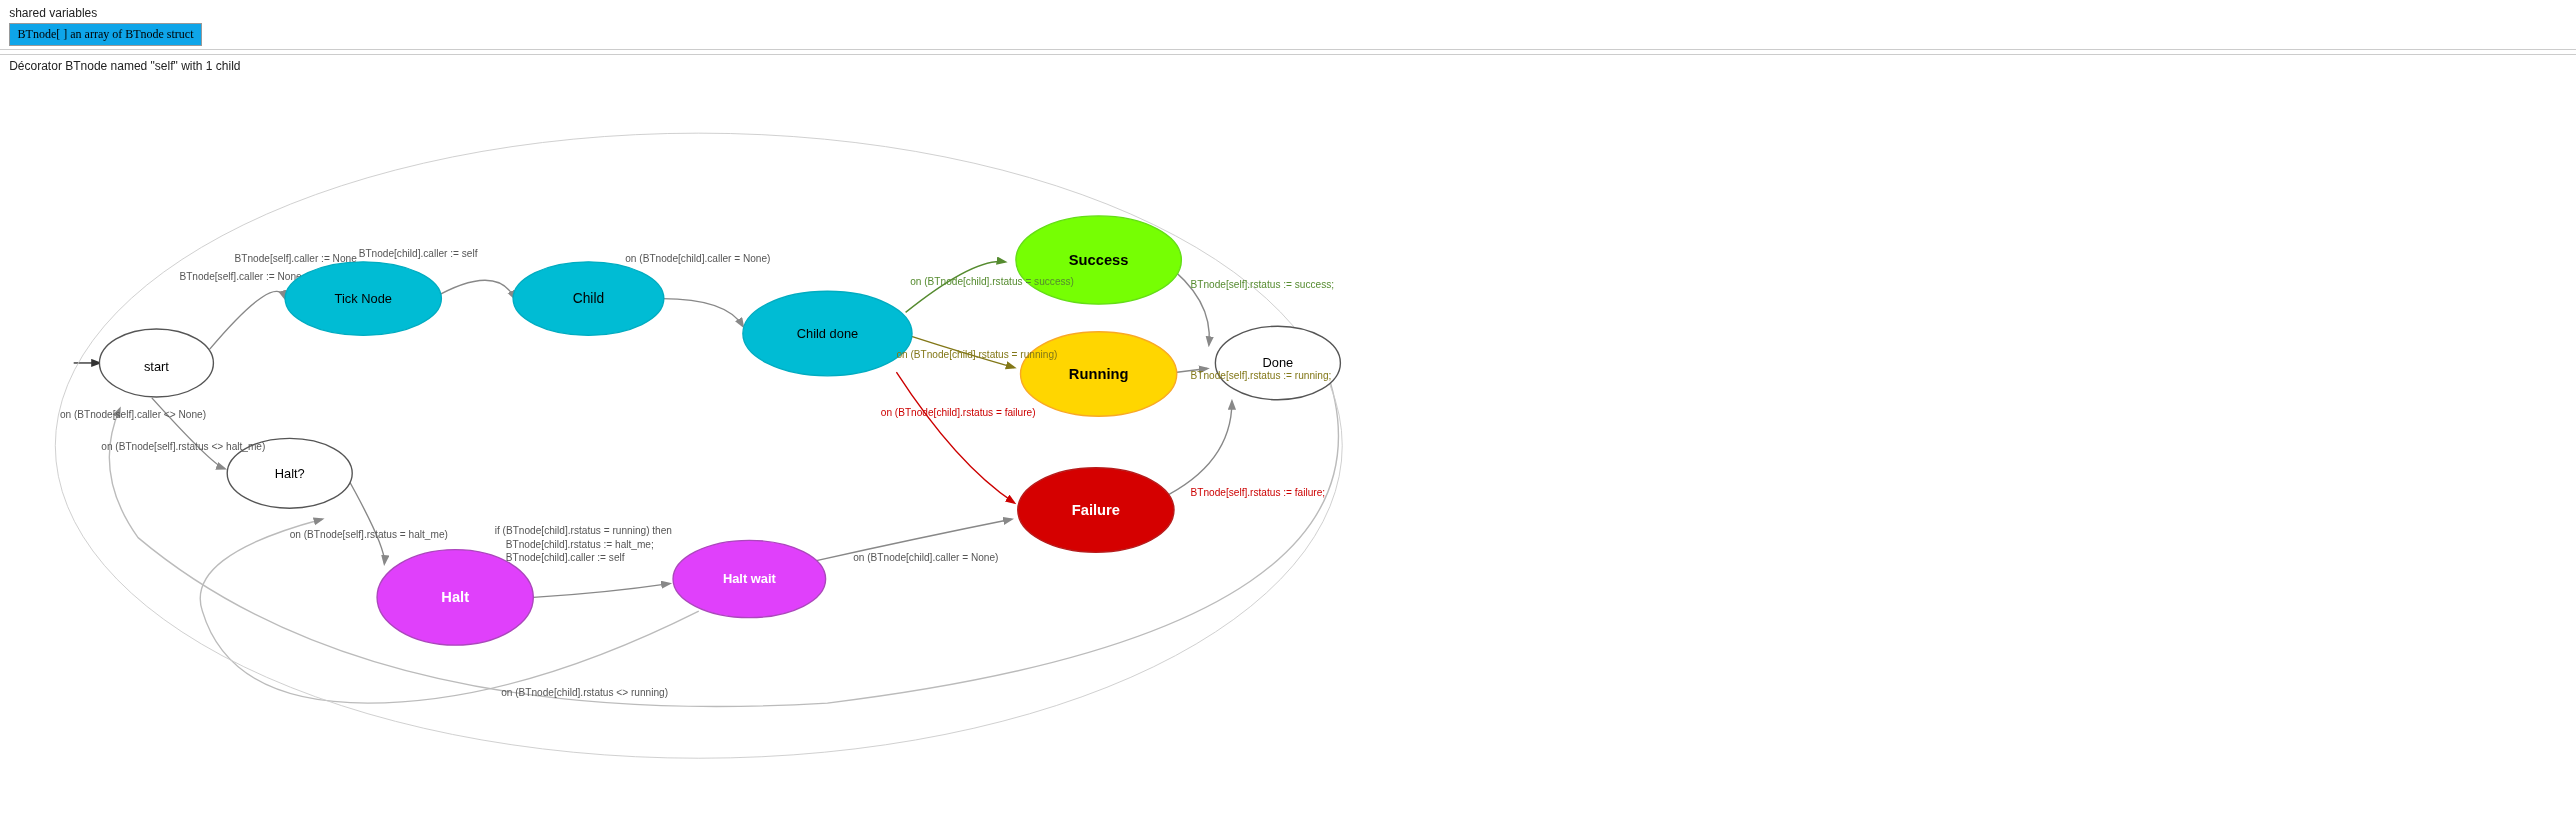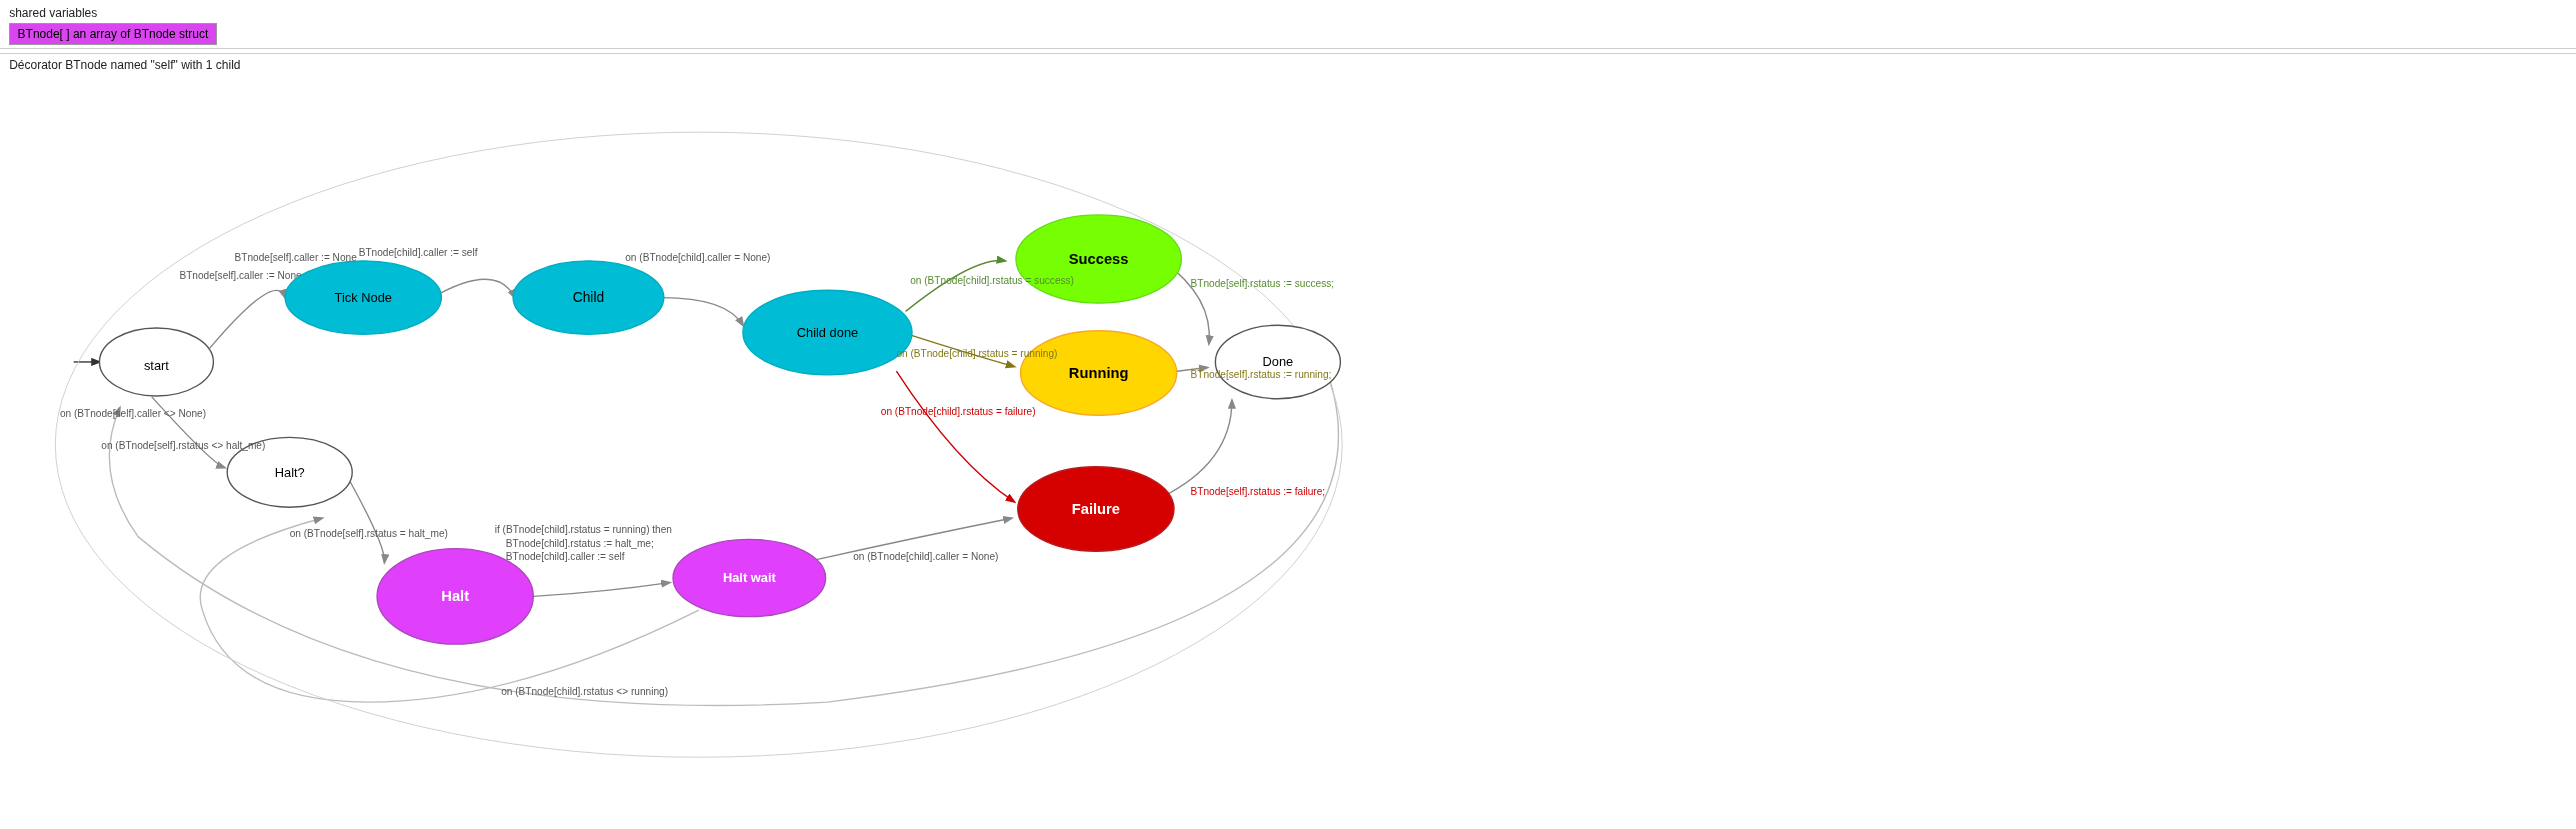--- a/index.html
+++ b/index.html
@@ -19,21 +19,22 @@
     .shared-vars-label {
       font-size: 12px;
       color: #222;
       margin-bottom: 3.7px;
     }
     .shared-vars-box {
       border: 0.9px solid #999;
       display: inline-block;
       padding: 2.8px 7.4px;
       font-size: 12px;
-      background: #d946ef;
+      background: #0ea5e9;
+      font-family: Liberation Serif, serif;
     }
     .decorator-label {
       font-size: 12px;
       color: #222;
       margin-top: 3.7px;
       padding: 3.7px 9.2px;
       border-top: 0.9px solid #ccc;
     }
     .diagram-area {
       position: relative;

